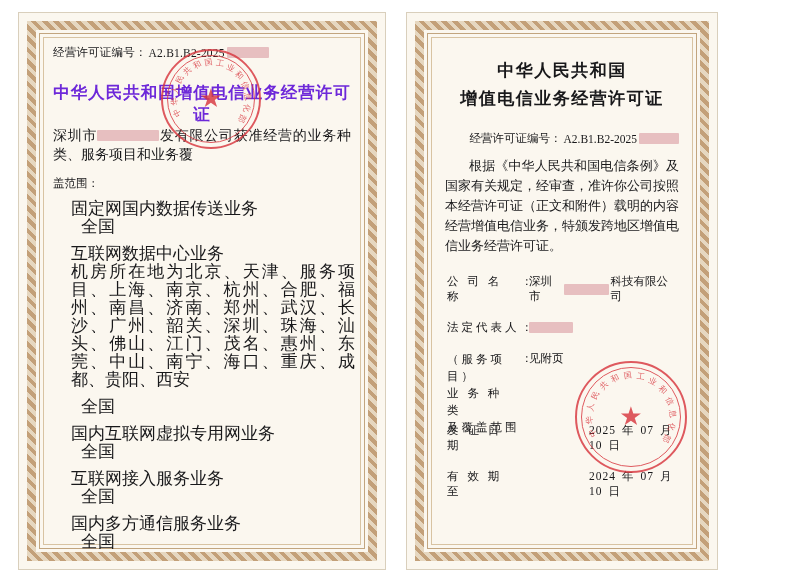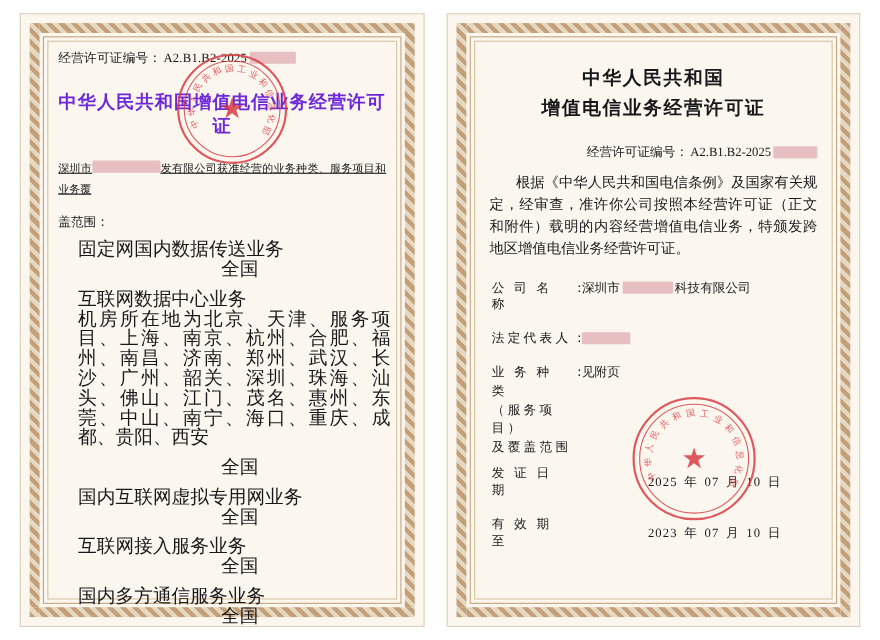--- a/index.html
+++ b/index.html
@@ -23,21 +23,21 @@
   
   .cert {
     position: absolute;
     top: 12px;
     height: 558px;
     background: #fbf7ef;
     box-sizing: border-box;
     border: 1px solid #d9cfbc;
   }
   .cert-left { left: 18px; width: 368px; }
-  .cert-right { left: 406px; width: 376px; }
+  .cert-right { left: 406px; width: 312px; }
 
   .border-band {
     position: absolute;
     inset: 8px;
     border: 9px solid #c9a77f;
     border-image: repeating-linear-gradient(
         45deg,
         #c3a079 0px, #c3a079 4px,
         #e6d7c0 4px, #e6d7c0 8px) 9;
     box-sizing: border-box;
@@ -80,43 +80,40 @@
   }
   .title-left {
     text-align: center;
     font-size: 16.5px;
     font-weight: bold;
     letter-spacing: 1px;
     margin-top: 22px;
     color: #6d28d9;
   }
   .para {
-    font-size: 10px;
+    font-size: 14px;
     line-height: 19px;
-    margin-top: 18px;
     padding: 0 4px;
     text-align: justify;
-    text-decoration: underline;
   }
   .scope-label {
     font-size: 11.5px;
     margin-top: 12px;
     padding-left: 4px;
   }
   .svc-block {
     margin-top: 9px;
     padding-left: 22px;
     font-size: 17px;
     line-height: 18px;
   }
   .svc-name { display: block; }
   .svc-area {
     display: block;
     padding-left: 10px;
-    text-align: center;
   }
   .svc-area.wrap {
     padding-left: 0;
     text-align: justify;
   }
 
   
   .title-right {
     text-align: center;
     font-size: 17px;
@@ -355,41 +352,41 @@
         <div class="field-row">
           <div class="field-label">法定代表人</div>
           <div class="field-sep">：</div>
           <div class="field-value">
             <span class="redacted" style="width:44px"></span>
           </div>
         </div>
 
         <div class="field-row">
           <div class="field-label field-stack">
+            <div>（服务项目）</div>
             <div>业 务 种 类</div>
-            <div>（服务项目）</div>
             <div>及覆盖范围</div>
           </div>
           <div class="field-sep">：</div>
           <div class="field-value">见附页</div>
         </div>
 
       </div>
 
       <div class="dates">
         <div class="date-row">
           <div class="date-label">发 证 日 期</div>
           <div class="date-val">
             <span>2025</span><span>年</span><span>07</span><span>月</span><span>10</span><span>日</span>
           </div>
         </div>
         <div class="date-row">
           <div class="date-label">有 效 期 至</div>
           <div class="date-val">
-            <span>2023</span><span>年</span><span>07</span><span>月</span><span>10</span><span>日</span>
+            <span>2024</span><span>年</span><span>07</span><span>月</span><span>10</span><span>日</span>
           </div>
         </div>
       </div>
 
     </div>
 
     <div class="seal seal-right">
       <div class="seal-inner"></div>
       <div class="seal-star">★</div>
       <div class="seal-text">

